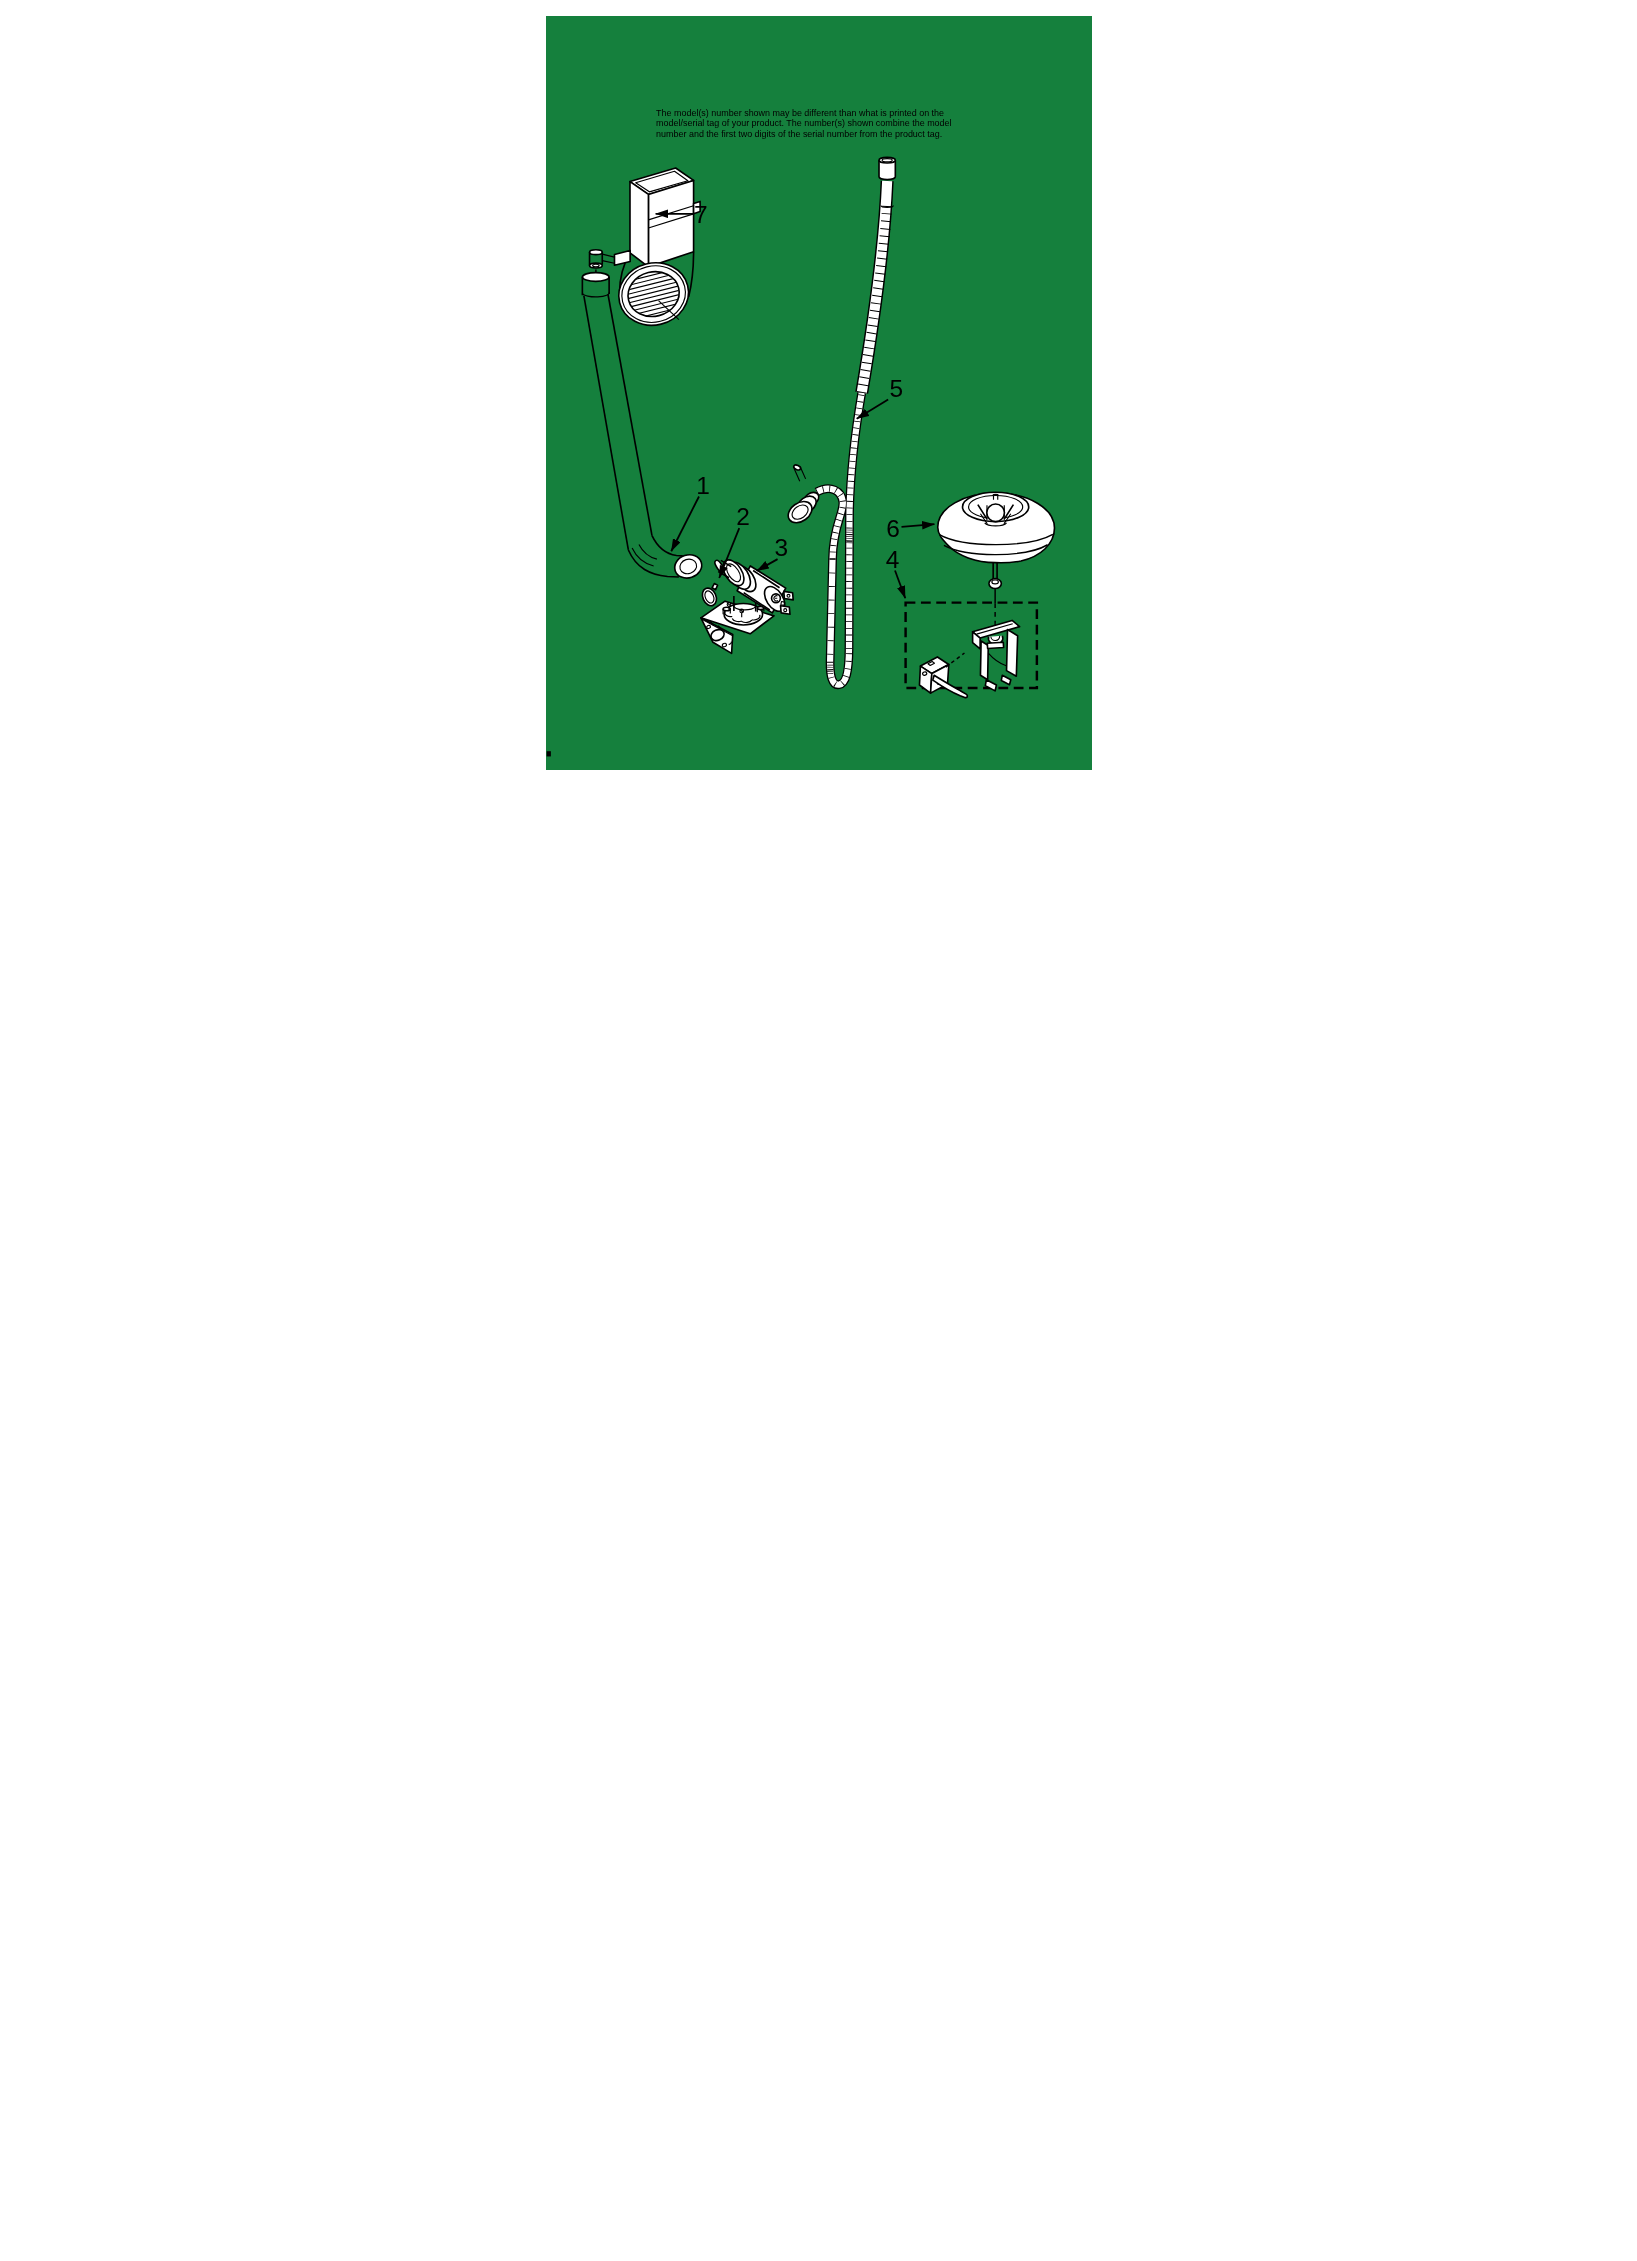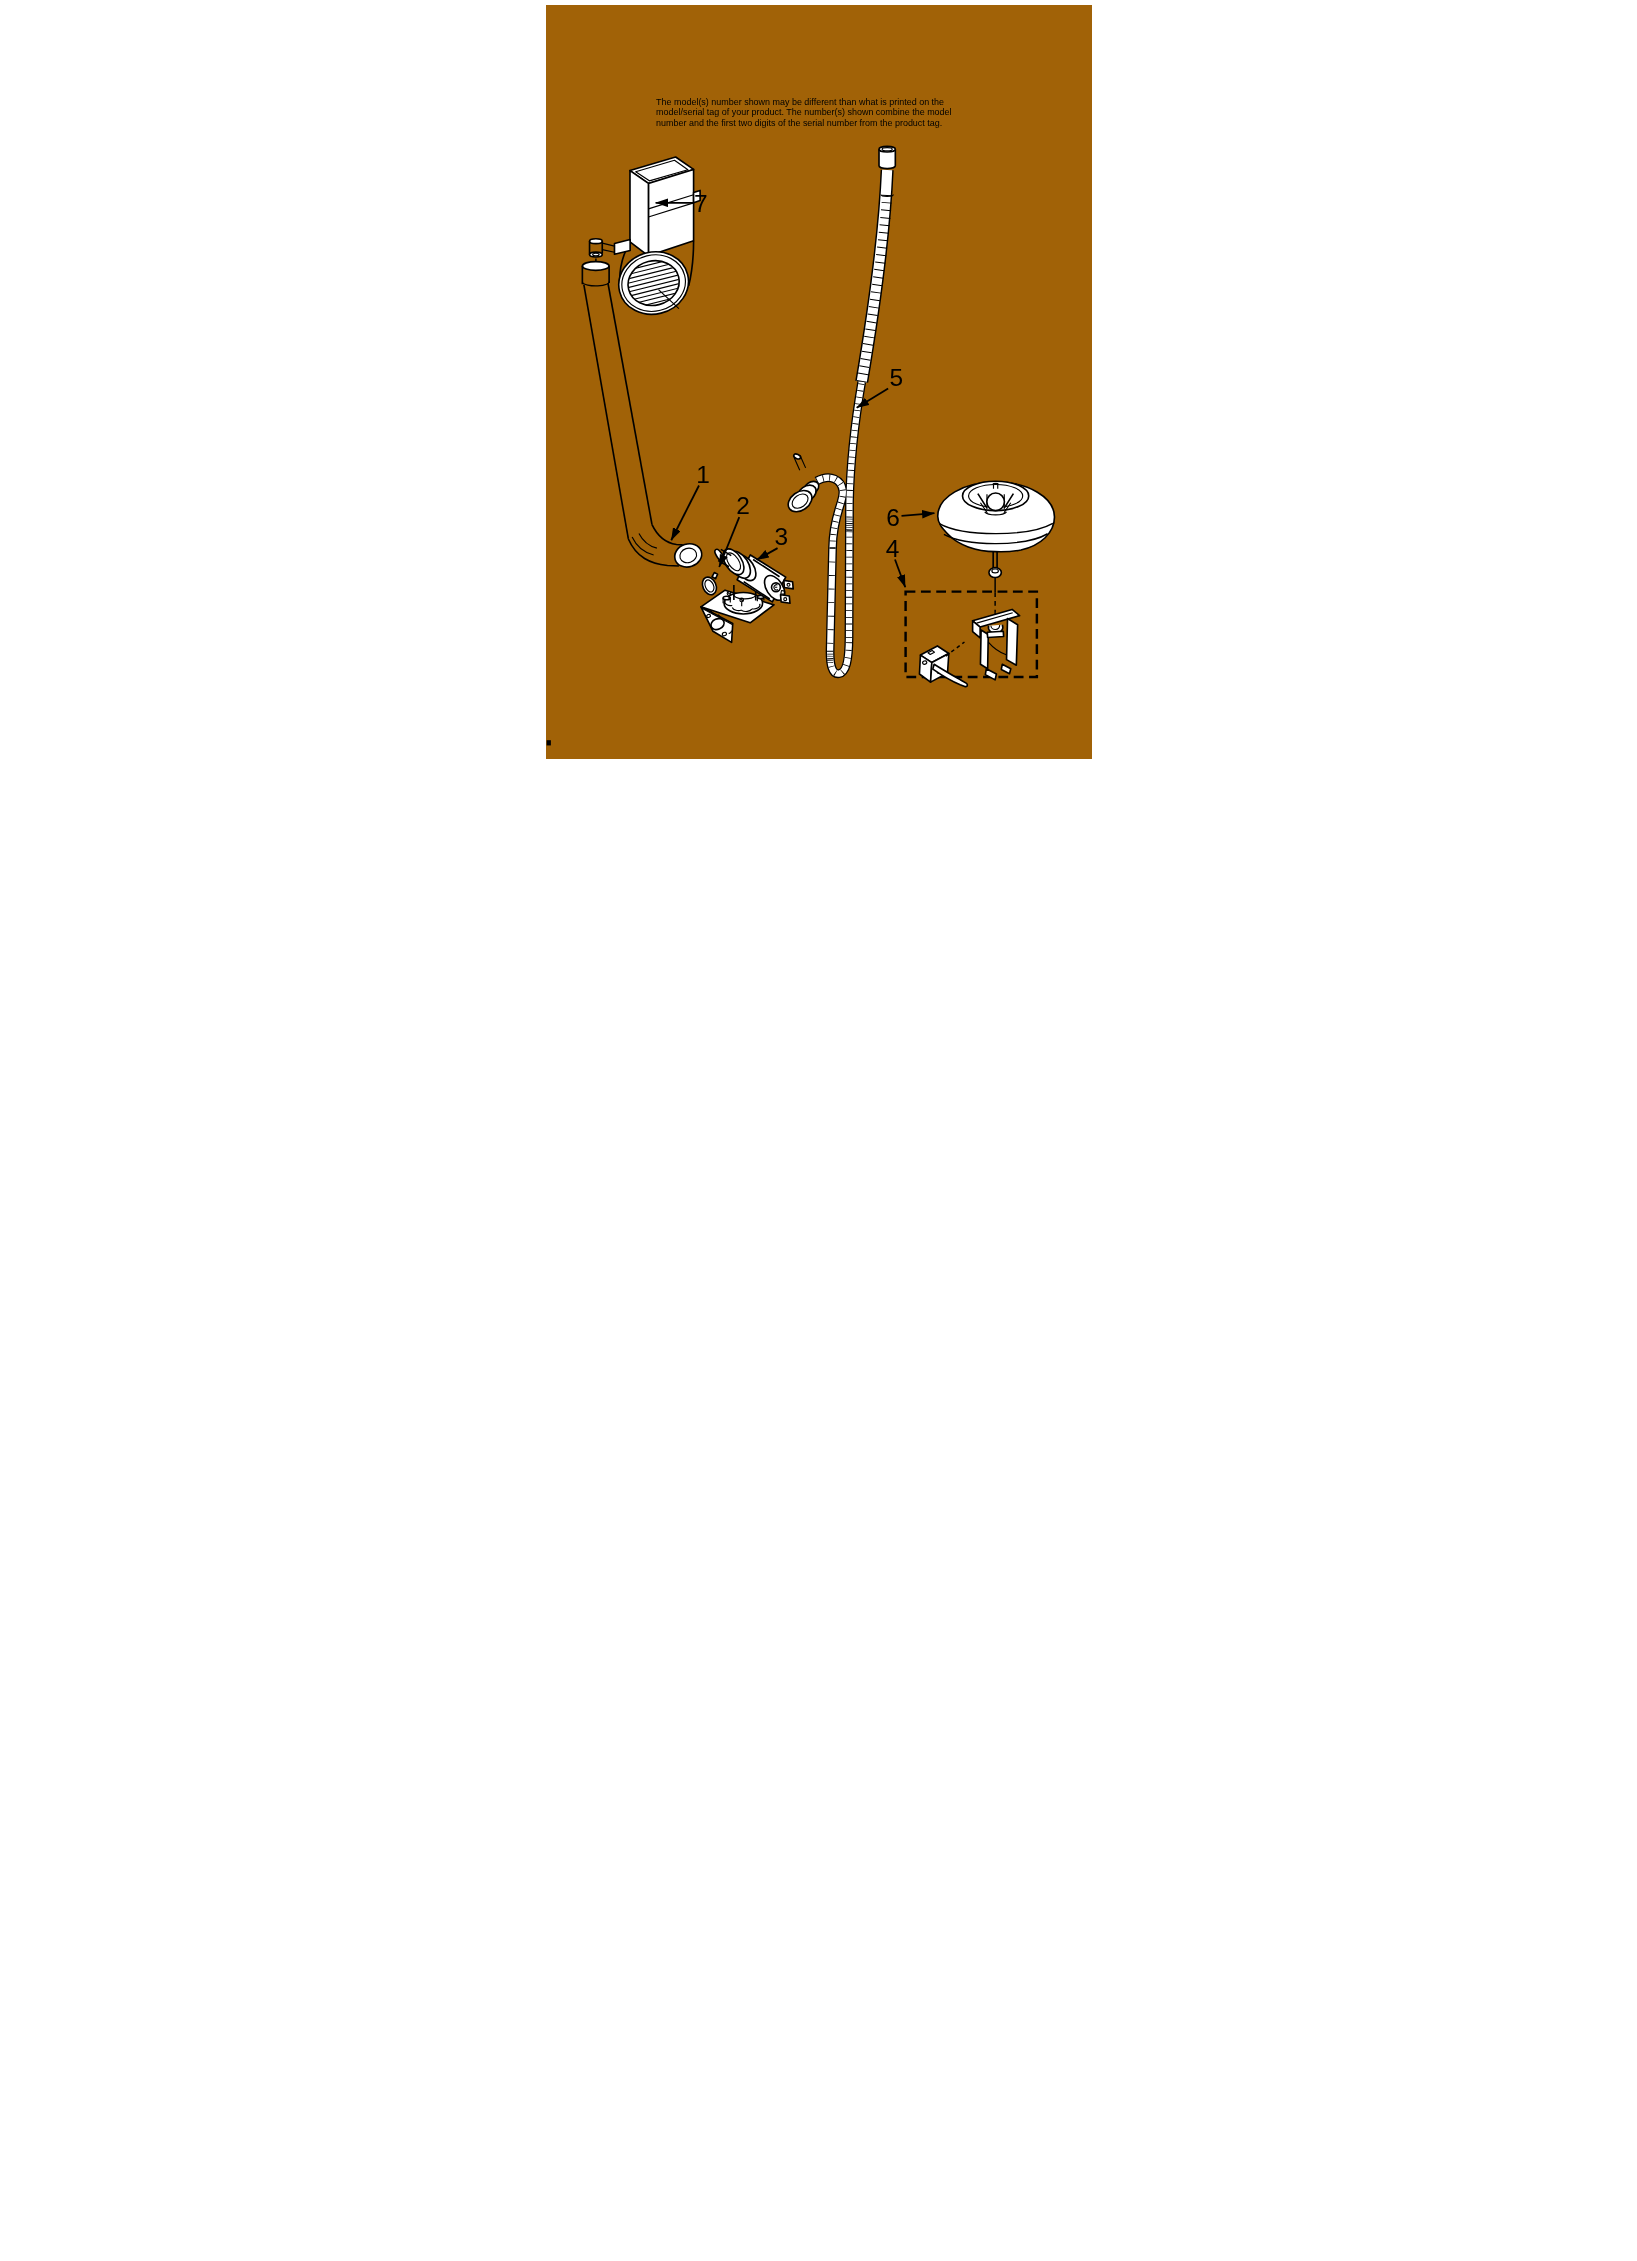--- a/index.html
+++ b/index.html
@@ -1,17 +1,17 @@
 <!DOCTYPE html>
 <html style="font-size:7.8px"><head>
 <meta charset="utf-8">
 <style>
   html,body{margin:0;padding:0;background:#ffffff;}
   .page{
-    width:546px;height:754px;margin:5px auto;background:#a16207;
+    width:546px;height:754px;margin:16px auto;background:#15803d;
     font-family:"Liberation Sans",sans-serif;position:relative;overflow:hidden;
   }
   svg{display:block;}
   .ln{stroke:#000;stroke-width:10;fill:none;stroke-linejoin:round;}
   .thin{stroke:#000;stroke-width:7;fill:none;stroke-linejoin:round;}
   .wf{fill:#ffffff;}
   .callout-label{
     font-family:"Liberation Sans",sans-serif;font-size:150px;fill:#000;stroke:none;
     text-anchor:middle;font-weight:400;
   }

